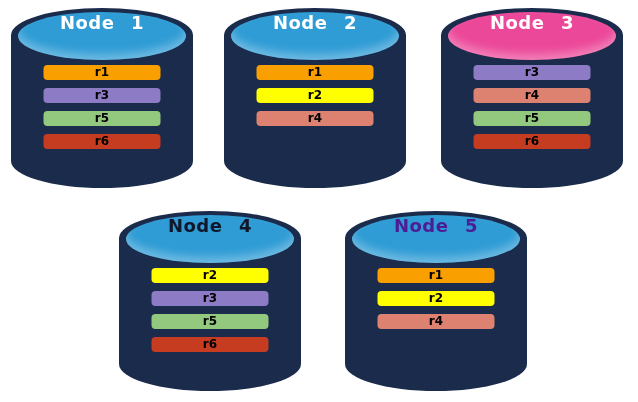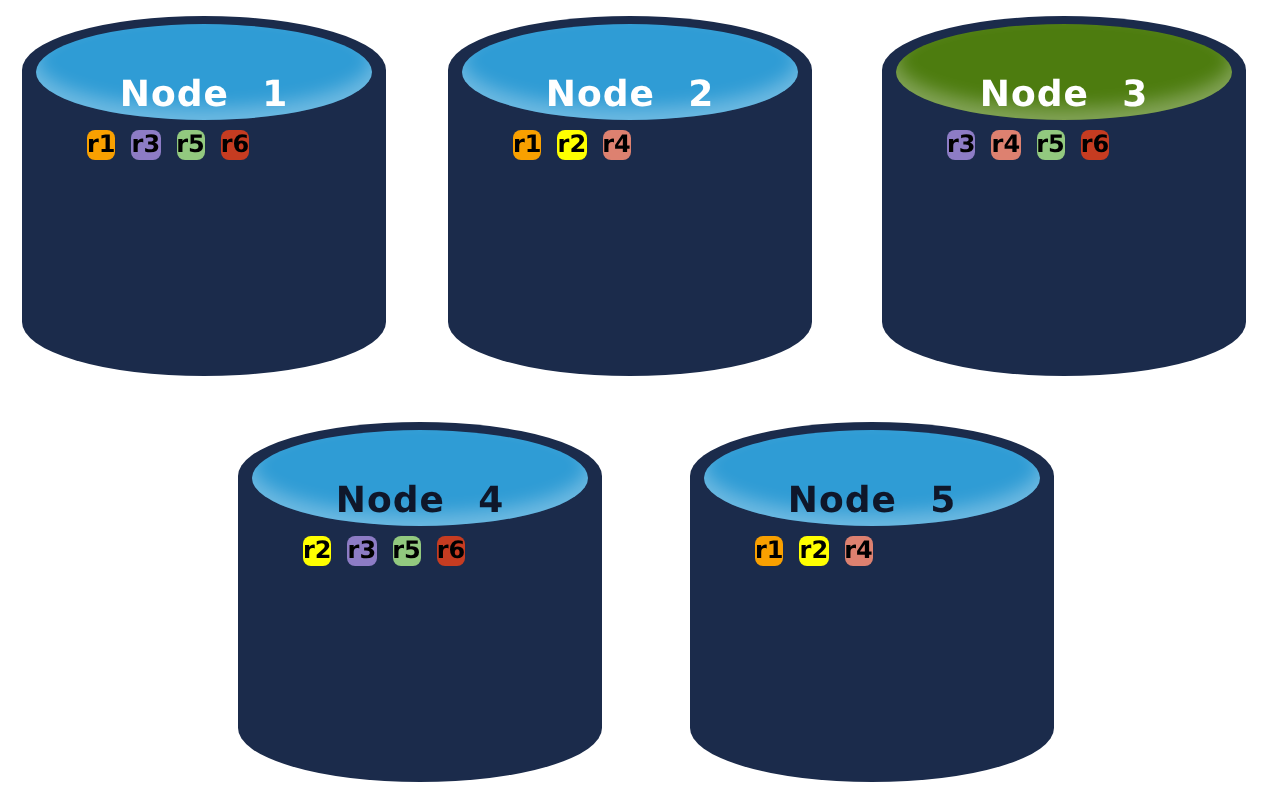--- a/index.html
+++ b/index.html
@@ -19,40 +19,40 @@
     border-radius: 50% / 27px;
   }
   .cyl-top {
     position: absolute;
     left: 7px; right: 7px; top: 4px;
     height: 48px;
     background: #2F9CD5;
     border-radius: 50%;
     box-shadow: inset 0 -6px 9px rgba(255,255,255,0.30);
     display: flex;
-    align-items: flex-end;
+    align-items: flex-start;
     justify-content: center;
   }
   .node-label {
     color: #ffffff;
     font-weight: bold;
     font-size: 18px;
     word-spacing: 0.55em;
     letter-spacing: 0.5px;
     padding-bottom: 2px;
     text-align: center;
   }
   .bars {
     position: absolute;
     left: 50%;
     transform: translateX(-50%);
     top: 57px;
     width: 117px;
     display: flex;
-    flex-direction: row;
+    flex-direction: column;
     gap: 8px;
   }
   .bar {
     height: 15px;
     border-radius: 4px;
     text-align: center;
     font-weight: bold;
     font-size: 12px;
     line-height: 15px;
     color: #000000;
@@ -89,21 +89,21 @@
     </div>
     <div class="bars">
         <div class="bar" style="background: rgb(249, 160, 0); color: rgb(0, 0, 0);">r1</div>
         <div class="bar" style="background: rgb(255, 255, 0); color: rgb(0, 0, 0);">r2</div>
         <div class="bar" style="background: rgb(221, 129, 112); color: rgb(0, 0, 0);">r4</div>
       </div>
   </div>
 
   <div class="node n3">
     <div class="cyl-body" style="background: rgb(27, 43, 75);"></div>
-    <div class="cyl-top" style="background: #4d7c0f;">
+    <div class="cyl-top" style="background: #ec4899;">
       <span class="node-label" style="color: rgb(255, 255, 255);">Node 3</span>
     </div>
     <div class="bars">
         <div class="bar" style="background: rgb(141, 124, 197); color: rgb(0, 0, 0);">r3</div>
         <div class="bar" style="background: rgb(221, 129, 112); color: rgb(0, 0, 0);">r4</div>
         <div class="bar" style="background: rgb(146, 201, 127); color: rgb(0, 0, 0);">r5</div>
         <div class="bar" style="background: rgb(198, 60, 33); color: rgb(0, 0, 0);">r6</div>
       </div>
   </div>
 
@@ -116,21 +116,21 @@
         <div class="bar" style="background: rgb(255, 255, 0); color: rgb(0, 0, 0);">r2</div>
         <div class="bar" style="background: rgb(141, 124, 197); color: rgb(0, 0, 0);">r3</div>
         <div class="bar" style="background: rgb(146, 201, 127); color: rgb(0, 0, 0);">r5</div>
         <div class="bar" style="background: rgb(198, 60, 33); color: rgb(0, 0, 0);">r6</div>
       </div>
   </div>
 
   <div class="node n5">
     <div class="cyl-body" style="background: rgb(27, 43, 75);"></div>
     <div class="cyl-top" style="background: rgb(47, 156, 213);">
-      <span class="node-label" style="color: #0f172a;">Node 5</span>
+      <span class="node-label" style="color: #4c1d95;">Node 5</span>
     </div>
     <div class="bars">
         <div class="bar" style="background: rgb(249, 160, 0); color: rgb(0, 0, 0);">r1</div>
         <div class="bar" style="background: rgb(255, 255, 0); color: rgb(0, 0, 0);">r2</div>
         <div class="bar" style="background: rgb(221, 129, 112); color: rgb(0, 0, 0);">r4</div>
       </div>
   </div>
 
 </div>
 

